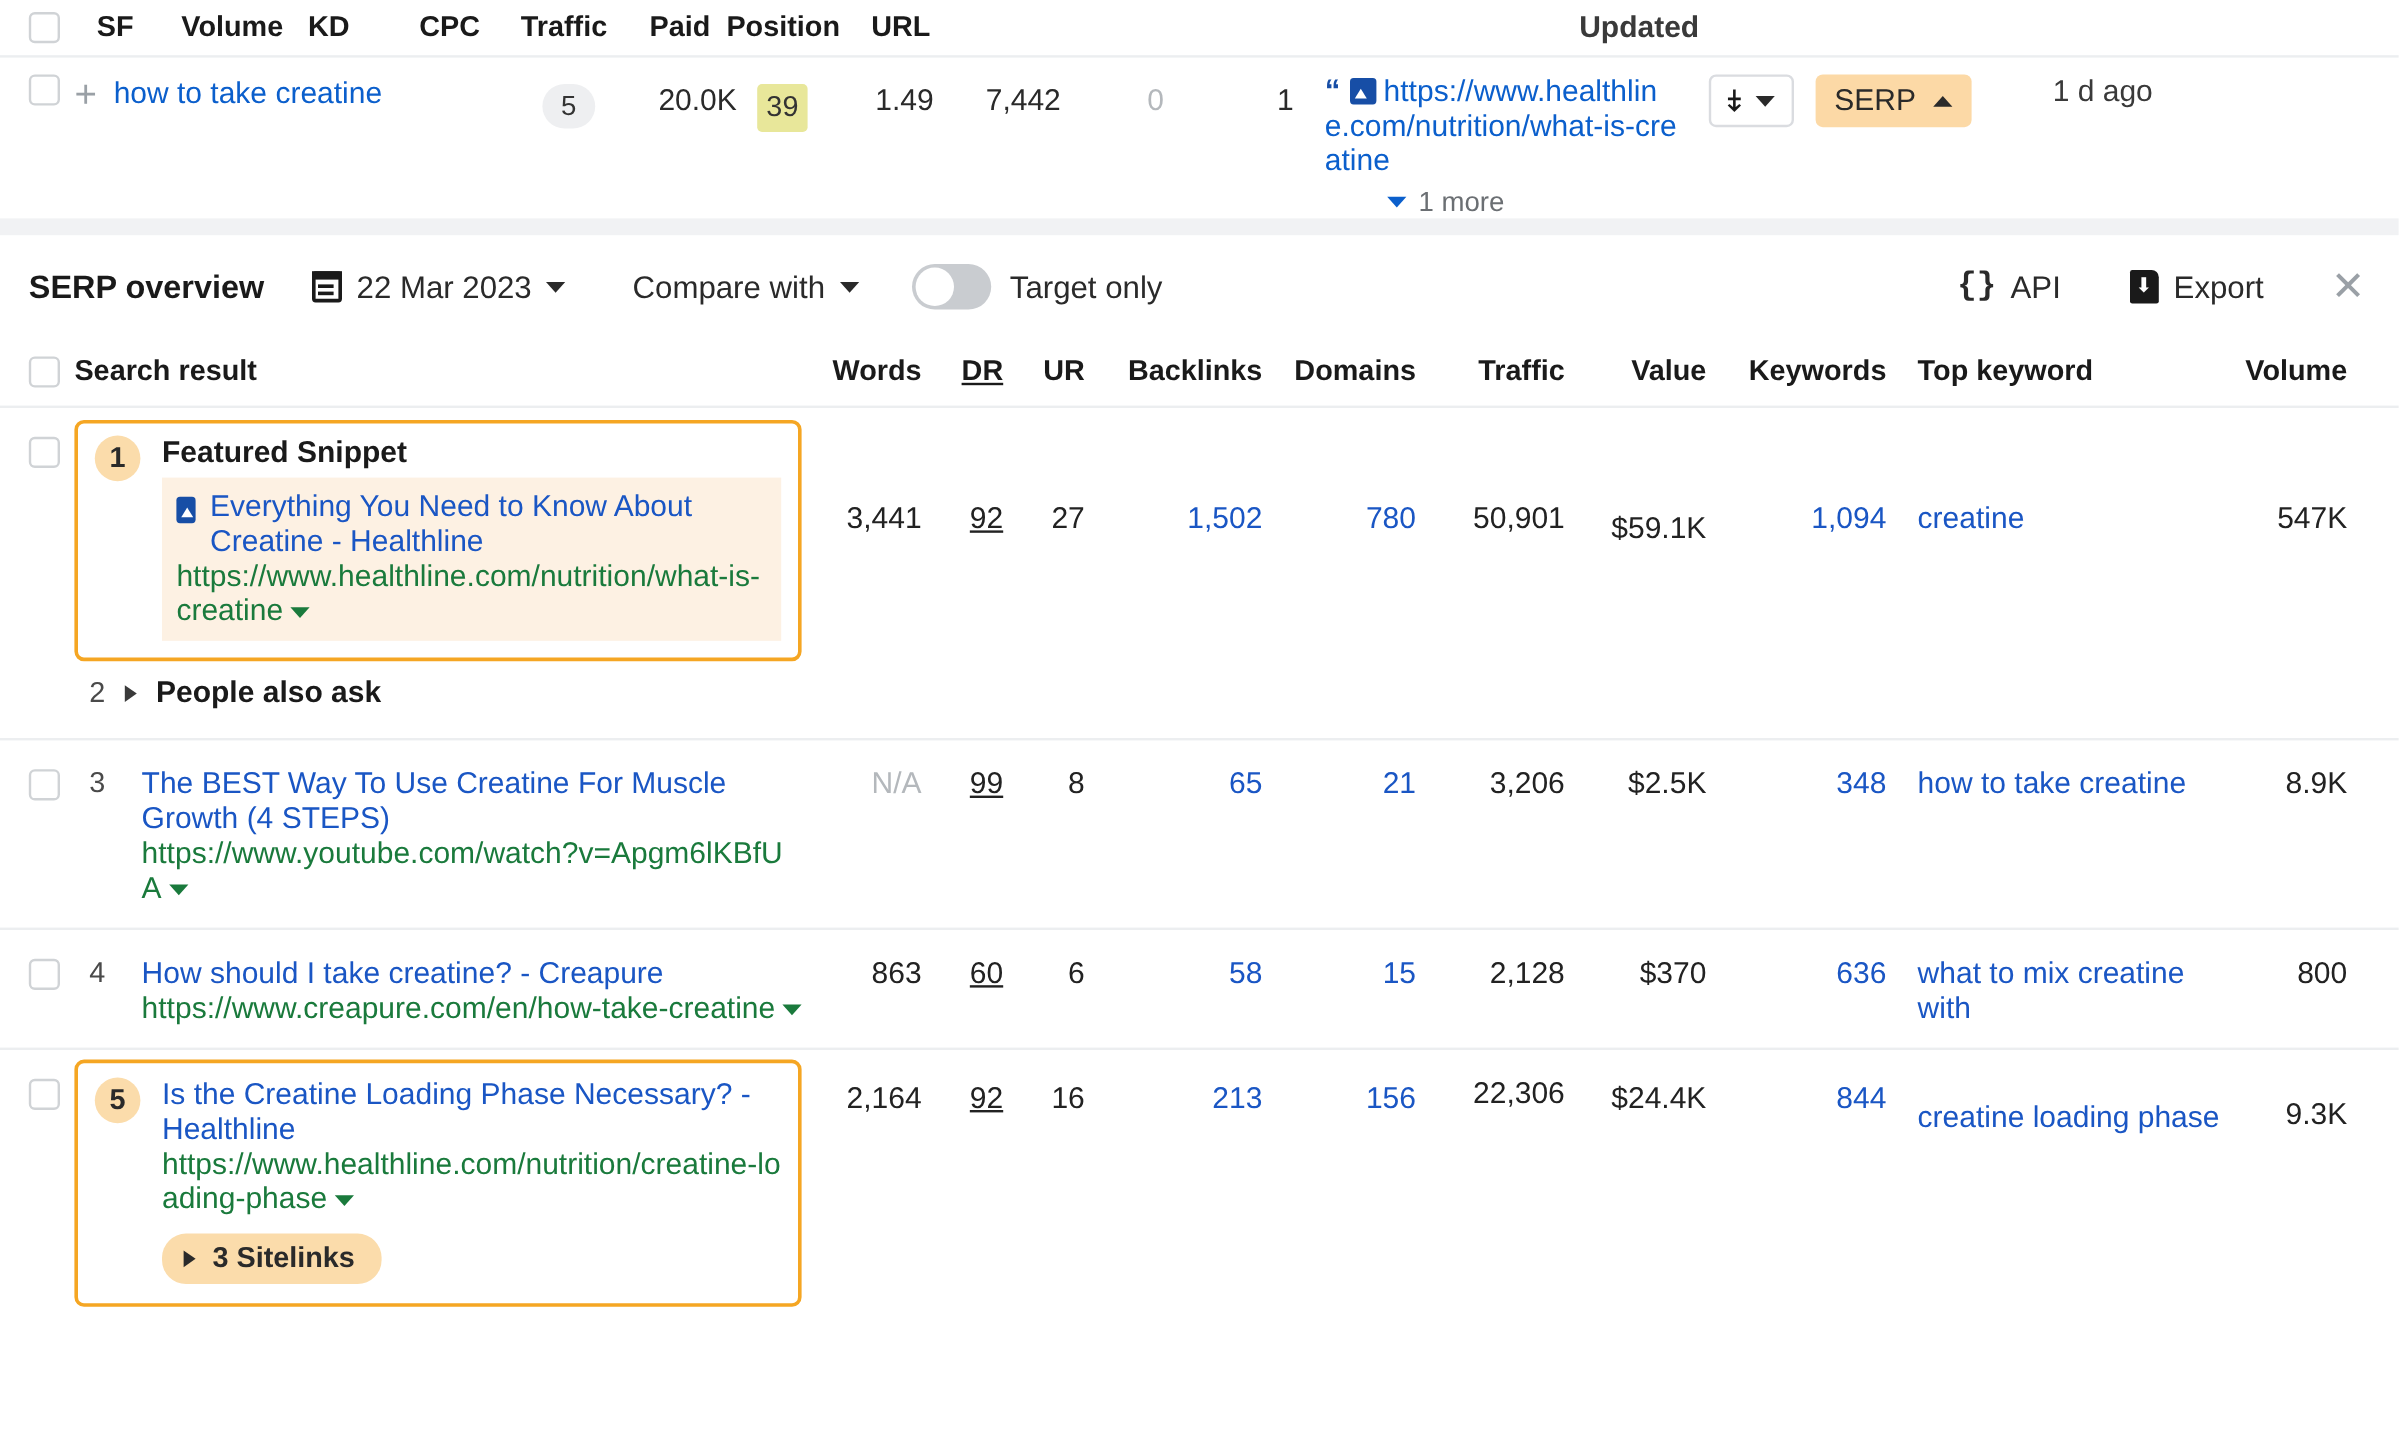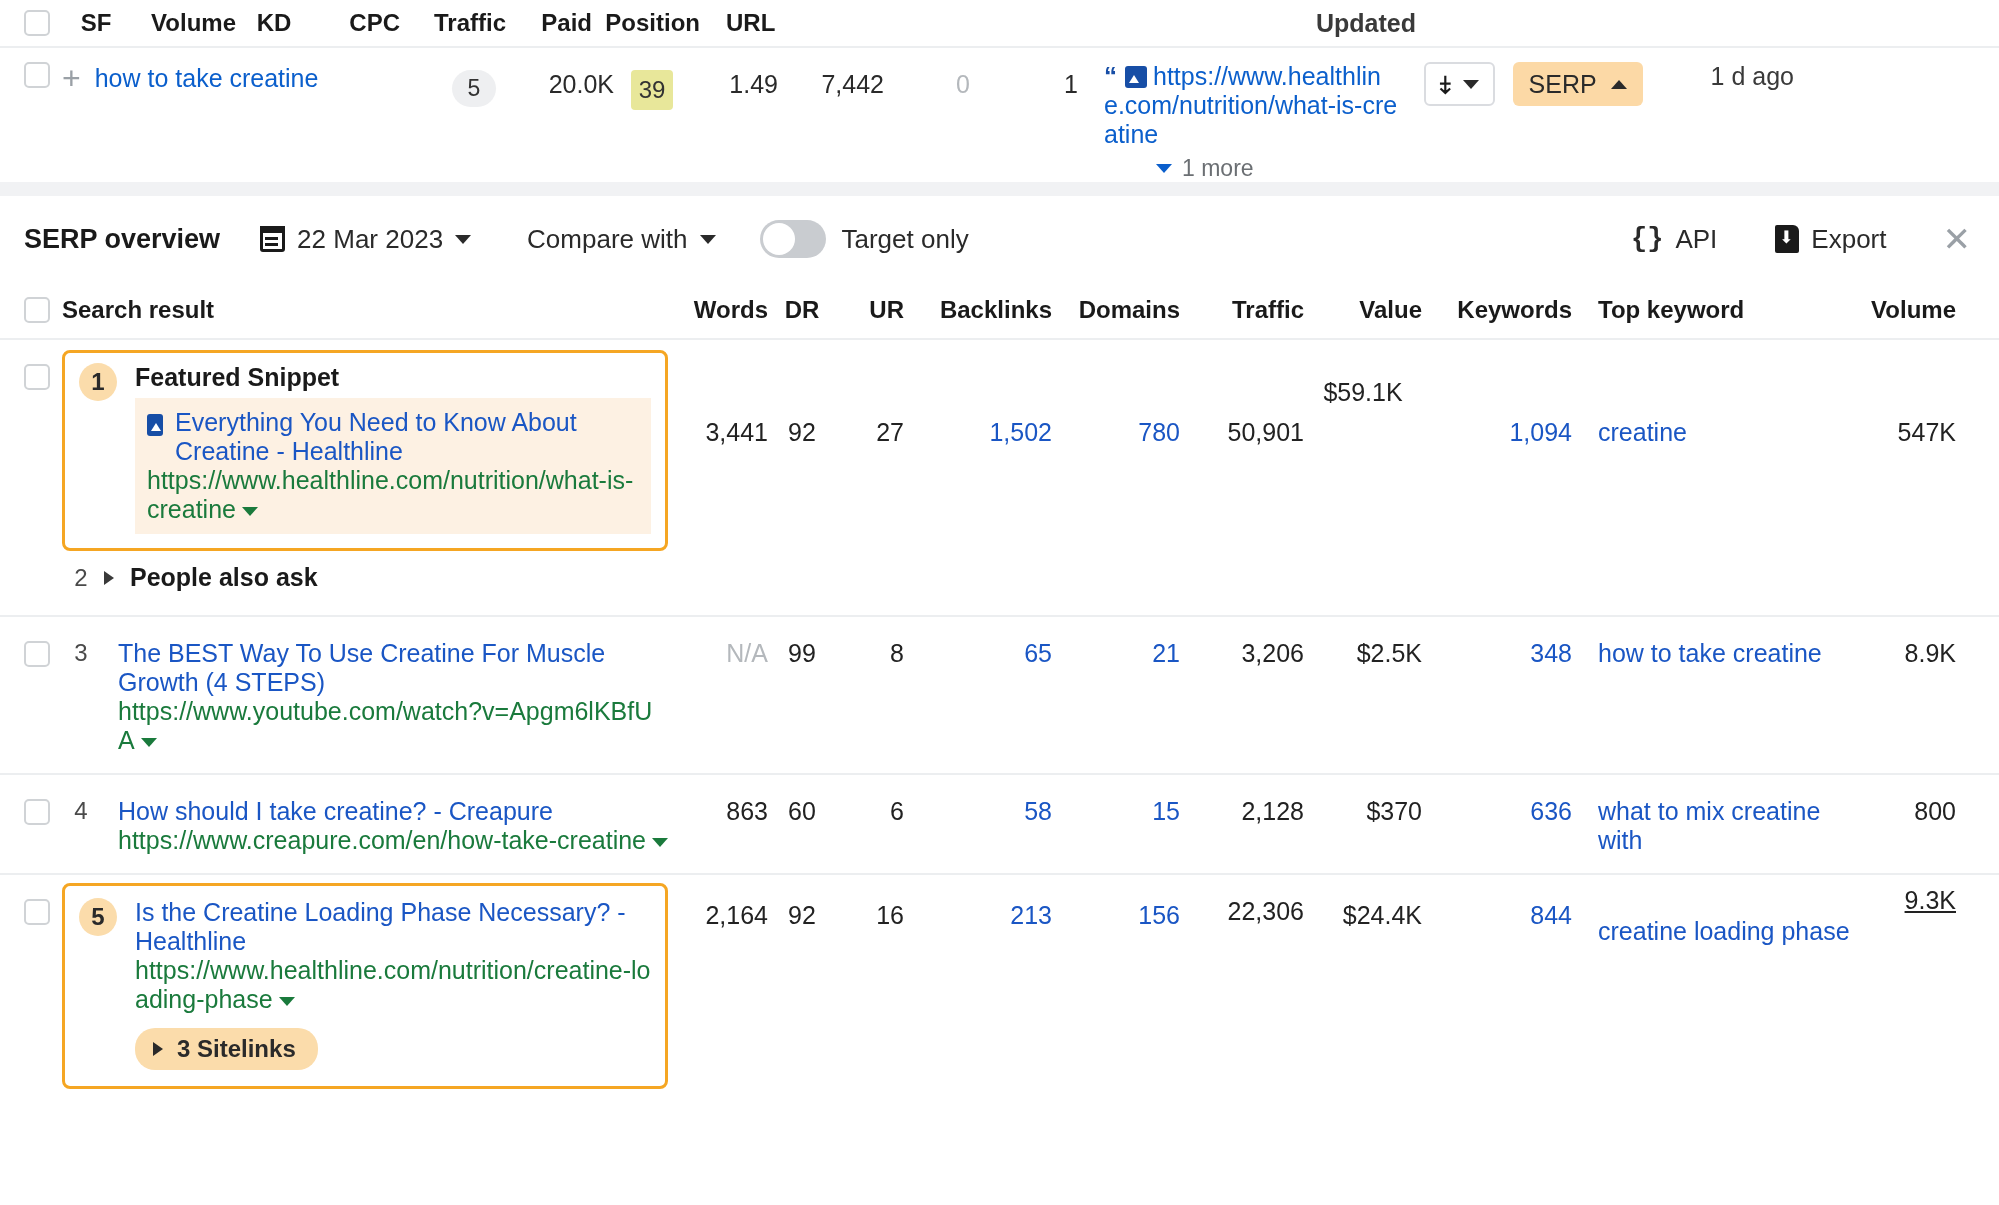--- a/index.html
+++ b/index.html
@@ -133,21 +133,21 @@
 
   
   .serp-head {
     display:flex; align-items:center; height: 58px;
     border-bottom: 2px solid #eceef0;
     font-weight:bold; font-size:24px; color:#1a1a1a;
   }
   .s-chk   { width: 62px; padding-left: 24px; display:flex; align-items:center; }
   .s-res   { width: 606px; }
   .s-words { width: 100px; text-align:right; }
-  .s-dr    { width: 68px;  text-align:center; }
+  .s-dr    { width: 68px;  text-align:right;text-decoration:underline; }
   .s-ur    { width: 68px;  text-align:right; }
   .s-bl    { width: 148px; text-align:right; }
   .s-dom   { width: 128px; text-align:right; }
   .s-traf  { width: 124px; text-align:right; }
   .s-val   { width: 118px; text-align:right; }
   .s-kws   { width: 150px; text-align:right; }
   .s-top   { width: 278px; padding-left: 26px; }
   .s-vol   { width: 130px; text-align:right; padding-right: 24px; }
 
   .serp-row { display:flex; align-items:flex-start; font-size:25px;
@@ -325,21 +325,21 @@
           </div>
         </div>
       </div>
     </div>
     <div class="s-words" style="padding-top:78px;">3,441</div>
     <div class="s-dr" style="padding-top:78px;">92</div>
     <div class="s-ur" style="padding-top:78px;">27</div>
     <div class="s-bl lnk" style="padding-top:78px;">1,502</div>
     <div class="s-dom lnk" style="padding-top:78px;">780</div>
     <div class="s-traf" style="padding-top:78px;">50,901</div>
-    <div class="s-val" style="padding-top:38px;text-align:center;">$59.1K</div>
+    <div class="s-val" style="padding-top:86px;">$59.1K</div>
     <div class="s-kws lnk" style="padding-top:78px;">1,094</div>
     <div class="s-top lnk" style="padding-top:78px;">creatine</div>
     <div class="s-vol" style="padding-top:78px;">547K</div>
   </div>
 
   <div class="serp-row" style="min-height:66px;">
     <div class="s-chk"></div>
     <div class="s-res" style="padding-top:12px;padding-bottom:12px;">
       <div class="paa-row">
         <span class="rank">2</span>
@@ -430,16 +430,16 @@
     </div>
     <div class="s-words" style="padding-top:26px;">2,164</div>
     <div class="s-dr" style="padding-top:26px;">92</div>
     <div class="s-ur" style="padding-top:26px;">16</div>
     <div class="s-bl lnk" style="padding-top:26px;">213</div>
     <div class="s-dom lnk" style="padding-top:26px;">156</div>
     <div class="s-traf" style="">22,306</div>
     <div class="s-val" style="padding-top:26px;">$24.4K</div>
     <div class="s-kws lnk" style="padding-top:26px;">844</div>
     <div class="s-top lnk" style="padding-top:42px;">creatine loading phase</div>
-    <div class="s-vol" style="padding-top:11px;text-decoration:underline;">9.3K</div>
+    <div class="s-vol" style="padding-top:40px;">9.3K</div>
   </div>
 
 </div>
 
 </body></html>

